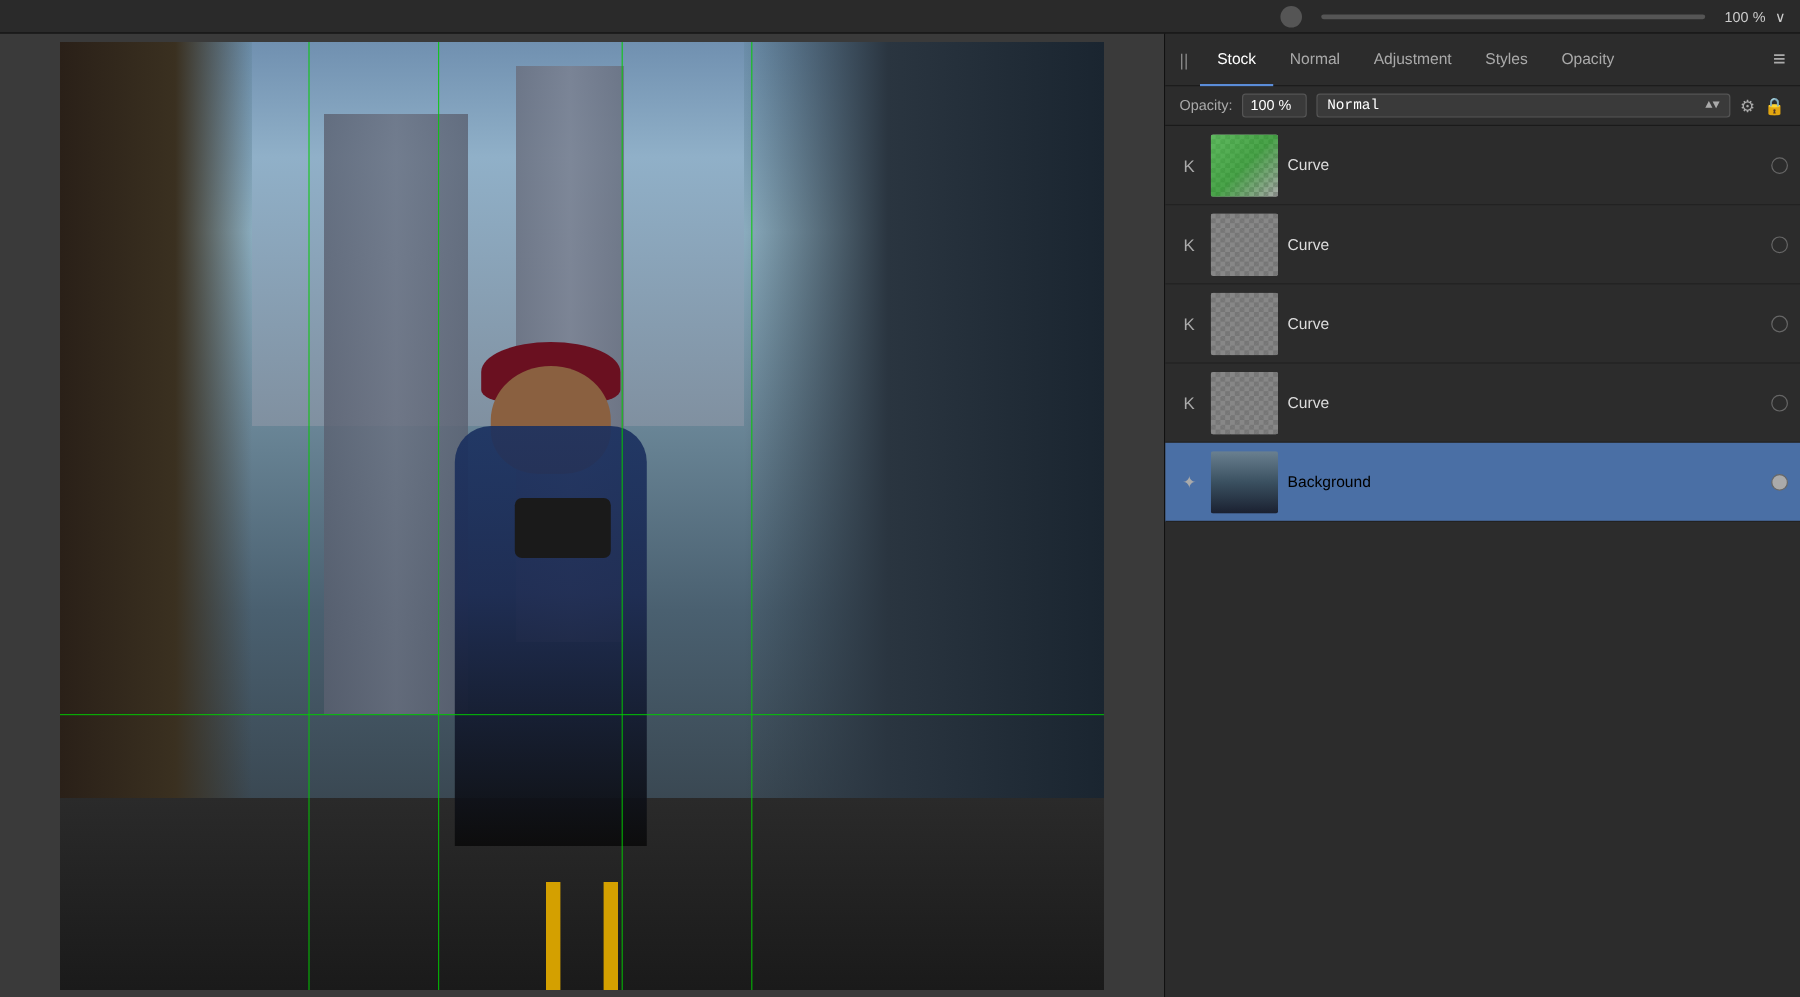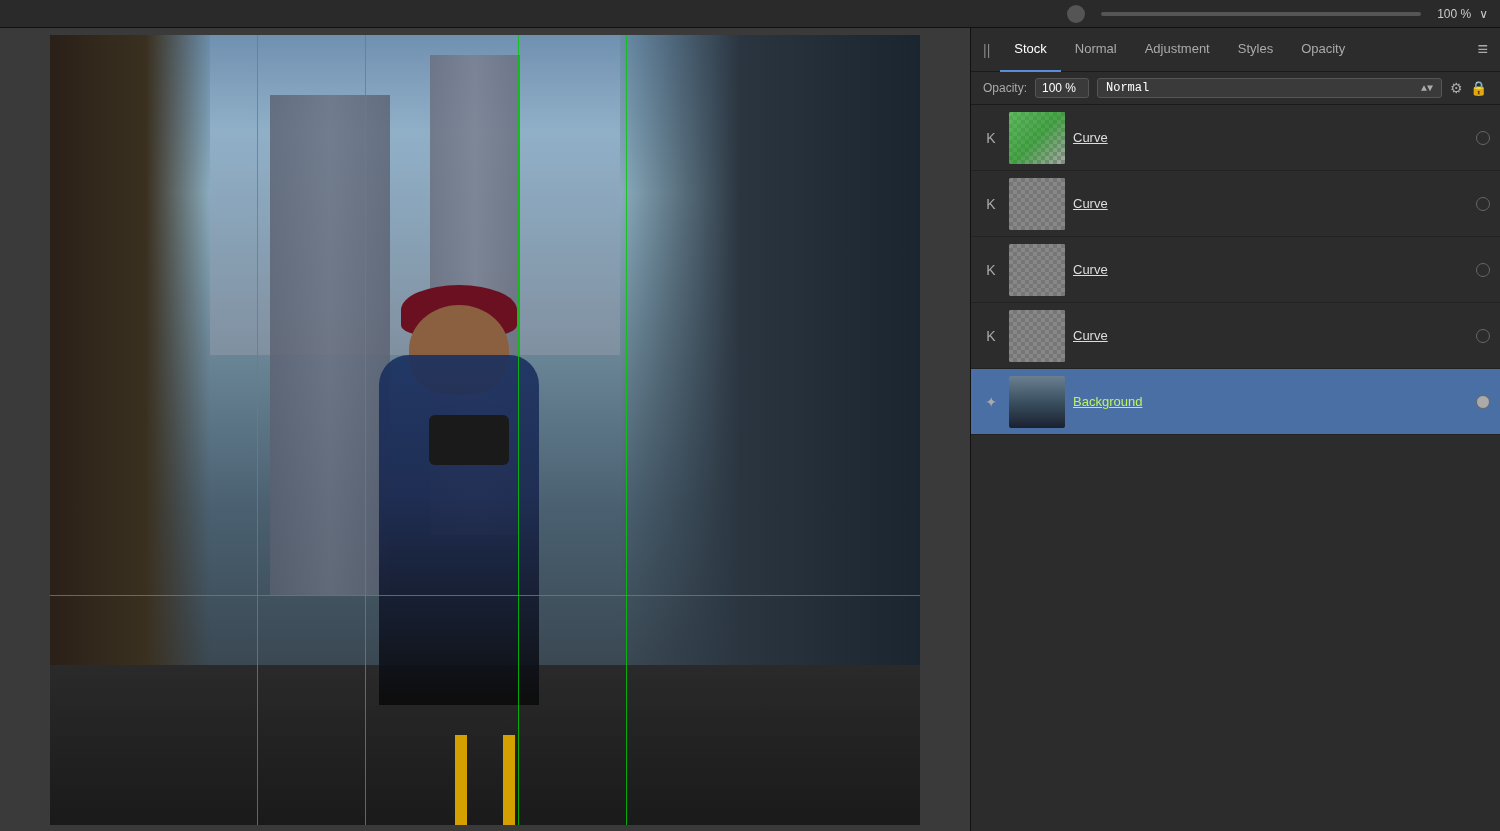--- a/index.html
+++ b/index.html
@@ -363,23 +363,22 @@
     .thumb-photo {
       width: 100%;
       height: 100%;
       background: linear-gradient(to bottom, #6a8090 0%, #3a5060 50%, #1a2030 100%);
     }
 
     .layer-name {
       flex: 1;
       color: #ddd;
       font-size: 13px;
-      text-decoration: underline;
-    }
-    .layer-item.selected .layer-name { color: #bef264; }
+    }
+    .layer-item.selected .layer-name { color: #000000; }
 
     .layer-visibility {
       width: 14px;
       height: 14px;
       border-radius: 50%;
       border: 1px solid #666;
       background: transparent;
       flex-shrink: 0;
     }
     .layer-visibility.visible {

